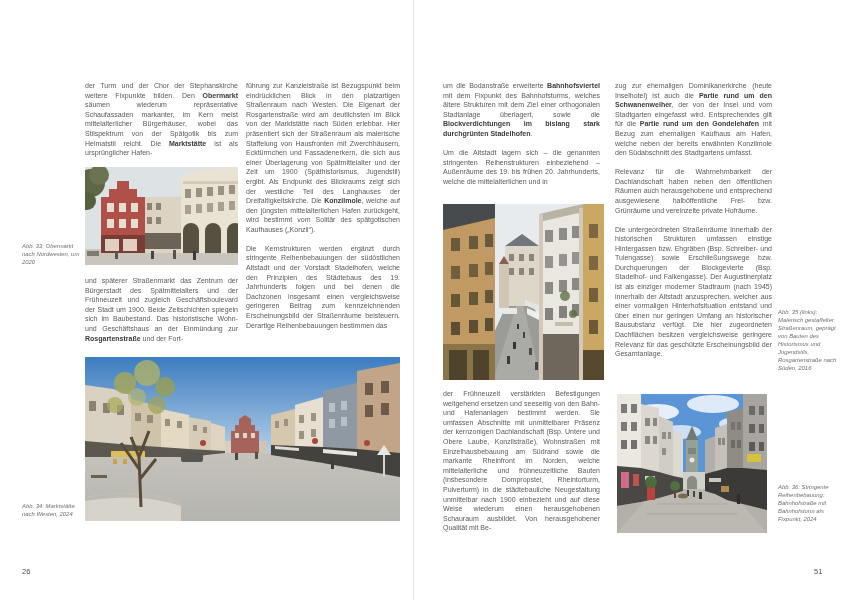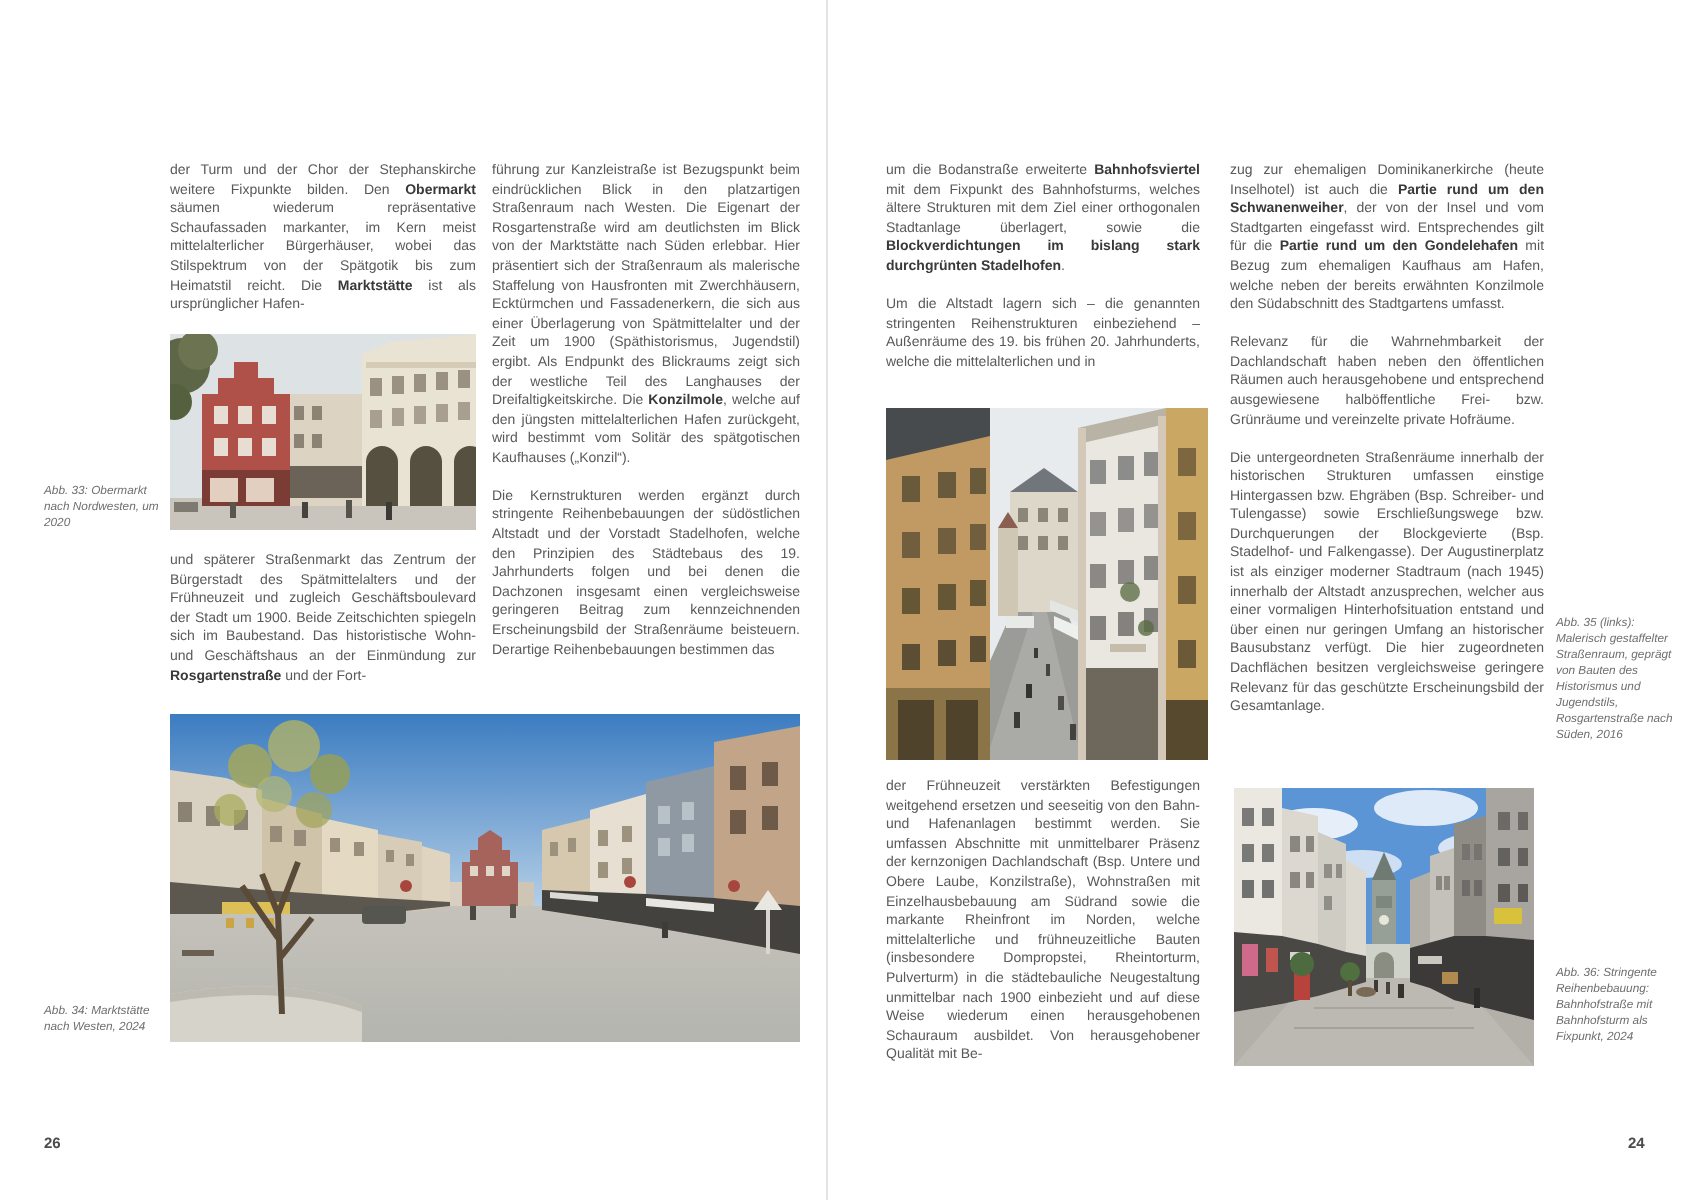--- a/index.html
+++ b/index.html
@@ -3,21 +3,21 @@
 <meta charset="utf-8">
 <style>
   * { margin:0; padding:0; box-sizing:border-box; }
   html,body { width:848px; height:600px; background:#ffffff; font-family:"Liberation Sans", sans-serif; }
   .spread { position:relative; width:848px; height:600px; background:#ffffff; overflow:hidden; }
   .spine { position:absolute; left:413px; top:0; width:1px; height:600px; background:#e3e3e3; }
   .body-text { position:absolute; font-size:7px; line-height:9.6px; color:#58595b; text-align:justify; hyphens:auto; -webkit-hyphens:auto; }
   .body-text p { margin:0 0 9.4px 0; }
   .body-text .b { font-weight:bold; color:#39393a; }
   .caption { position:absolute; font-size:5.9px; line-height:8px; color:#6e6f71; font-style:italic; }
-  .pagenum { position:absolute; font-size:7.5px; color:#4b4c4e;font-weight:bold; }
+  .pagenum { position:absolute; font-size:7.5px; color:#4b4c4e; }
   .fig { position:absolute; overflow:hidden; background:#dcdcdc; }
   .fig svg { display:block; width:100%; height:100%; }
 </style>
 </head>
 <body>
 
 <div class="spread">
   <div class="spine"></div>
 
   <div class="caption" style="left:22px; top:242px; width:58px;">Abb. 33: Obermarkt nach Nordwesten, um 2020</div>
@@ -358,14 +358,14 @@
       <ellipse cx="66" cy="102" rx="5" ry="2.5" fill="#7a6a55"></ellipse>
       <rect x="120" y="100" width="3" height="10" fill="#2e2c2a"></rect>
       <rect x="104" y="92" width="8" height="6" fill="#b08a4e"></rect>
     </svg>
   </div>
 
   <div class="caption" style="left:778px; top:308px; width:60px;">Abb. 35 (links): Malerisch gestaffelter Straßenraum, geprägt von Bauten des Historismus und Jugendstils, Rosgartenstraße nach Süden, 2016</div>
 
   <div class="caption" style="left:778px; top:483px; width:60px;">Abb. 36: Stringente Reihenbebauung: Bahnhofstraße mit Bahnhofsturm als Fixpunkt, 2024</div>
 
-  <div class="pagenum" style="left:814px; top:567px;">24</div>
+  <div class="pagenum" style="left:814px; top:567px;">51</div>
 </div>
 
 </body></html>

